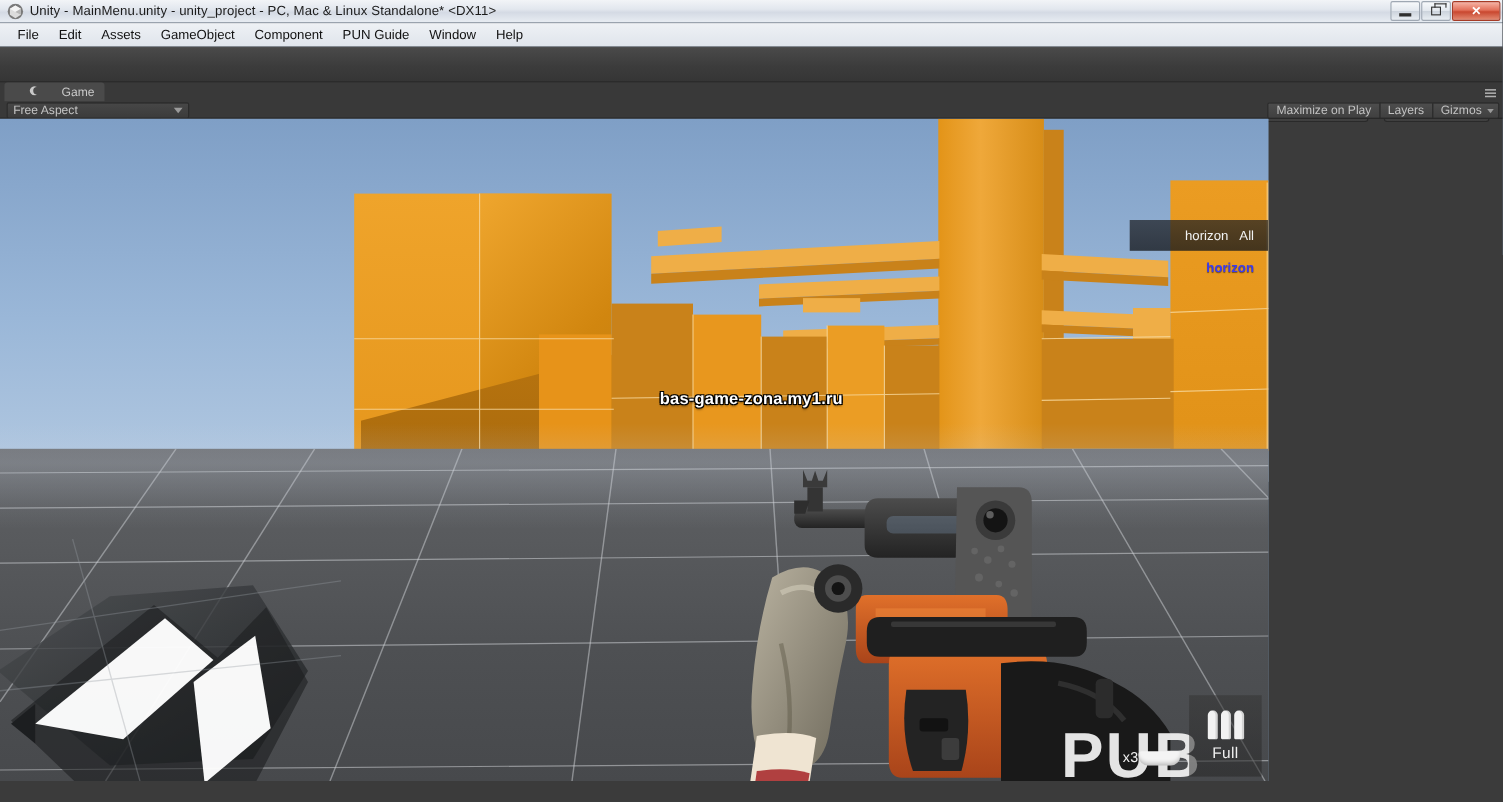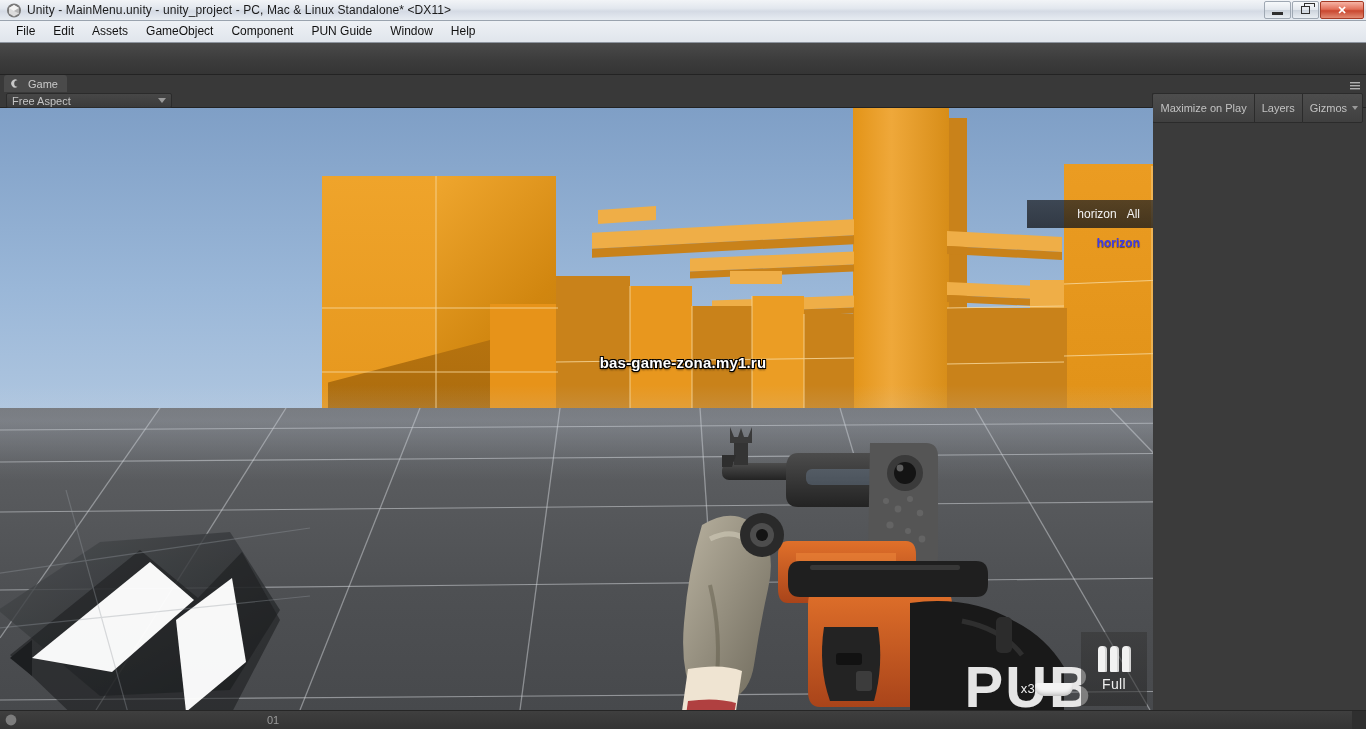--- a/index.html
+++ b/index.html
@@ -120,21 +120,21 @@
   #layout-dd { left:1258px; top:48px; width:96px; }
 
   
   .panelbar {
     position:absolute; left:0; top:75px; width:1366px; height:33px;
     background:#393939; border-bottom:1px solid #232323;
   }
   .tab {
     position:absolute; left:4px; top:0; height:17px;
     background:#4a4a4a; border-radius:3px 3px 0 0;
-    display:flex; align-items:center; gap:9px; padding:0 9px 0 6px;
+    display:flex; align-items:center; gap:21px; padding:0 9px 0 22px;
     font-size:11px; color:#c9c9c9;
   }
   .panel-menu-icon {
     position:absolute; right:4px; top:3px; width:14px; height:12px;
   }
   .aspect-dd {
     position:absolute; left:6px; top:18px; width:166px; height:15px;
     background:linear-gradient(180deg,#474747 0%, #3b3b3b 100%);
     border:1px solid #2b2b2b; border-radius:2px;
     display:flex; align-items:center; padding:0 5px;
@@ -142,21 +142,21 @@
   }
   .aspect-dd .arrow {
     margin-left:auto; width:0; height:0;
     border-left:4px solid transparent; border-right:4px solid transparent;
     border-top:5px solid #9a9a9a;
   }
   .gv-toggles {
     position:absolute; right:3px; top:18px; display:flex; align-items:center;
   }
   .gv-btn {
-    height:30px; padding:0 7px; font-size:11px; color:#c2c2c2;
+    height:15px; padding:0 7px; font-size:11px; color:#c2c2c2;
     display:flex; align-items:center;
     background:linear-gradient(180deg,#4d4d4d 0%, #404040 100%);
     border:1px solid #2b2b2b; border-right-width:0;
   }
   .gv-btn:first-child { border-radius:2px 0 0 2px; }
   .gv-btn.last { border-right-width:1px; border-radius:0 2px 2px 0; padding-right:4px;justify-content:center; }
   .gv-btn .arrow {
     margin-left:5px; width:0; height:0;
     border-left:3.5px solid transparent; border-right:3.5px solid transparent;
     border-top:4.5px solid #9a9a9a;
@@ -620,24 +620,14 @@
     <div class="ammo-box">
       <div class="bullets">
         <div class="bullet"></div>
         <div class="bullet"></div>
         <div class="bullet"></div>
       </div>
       <div class="ammo-full">Full</div>
     </div>
   </div>
 
-  <div class="statusbar">
-    <div class="status-icon">
-      <svg width="14" height="14" viewBox="0 0 14 14">
-        <circle cx="7" cy="7" r="5.4" fill="#7c7c7c"></circle>
-        <path d="M7 1.6 A5.4 5.4 0 0 1 7 12.4 A4 4 0 0 0 7 1.6 Z" fill="#c6c6c6"></path>
-      </svg>
-    </div>
-    <div class="status-text">01</div>
-    <div class="status-scroll"></div>
-  </div>
 
 </div>
 
 </body></html>

